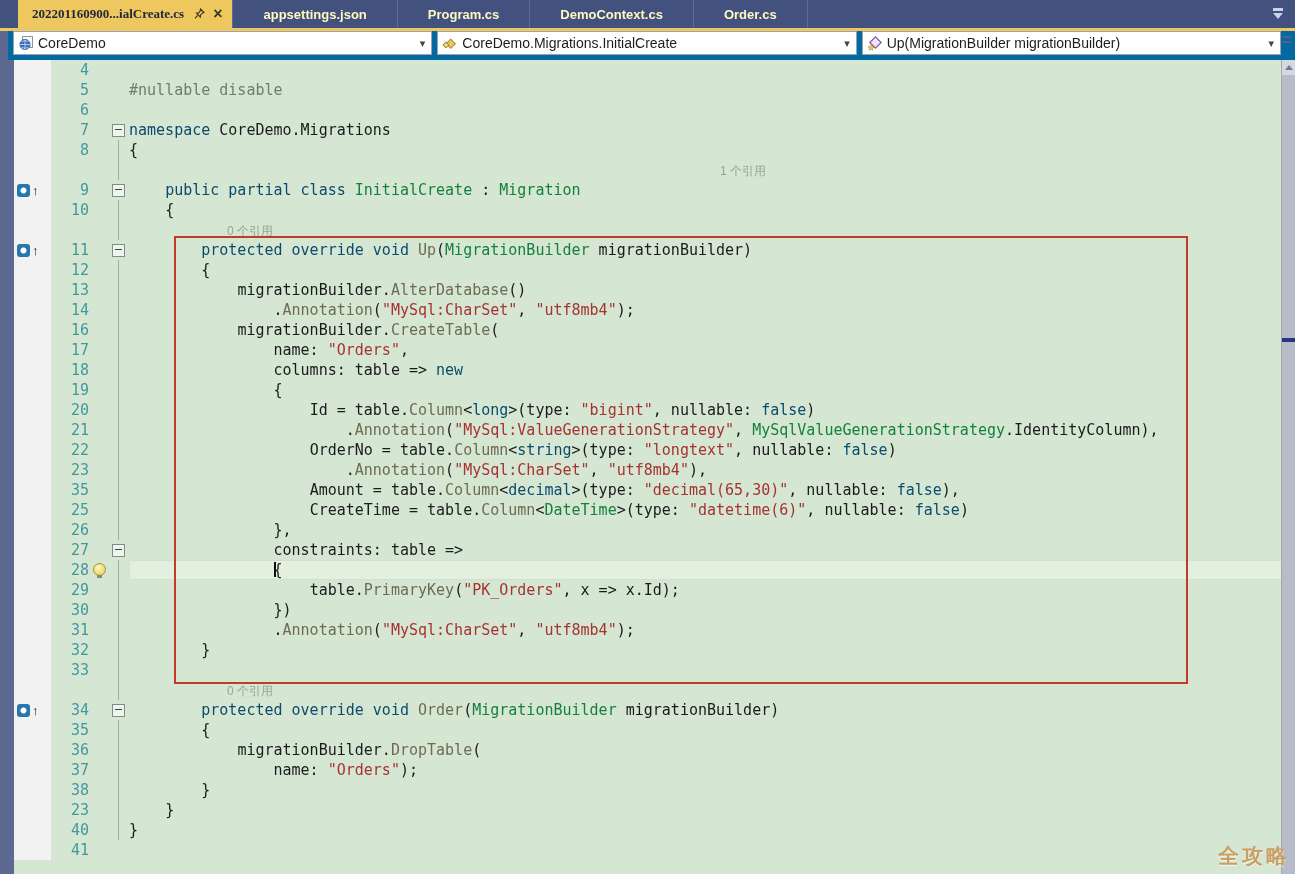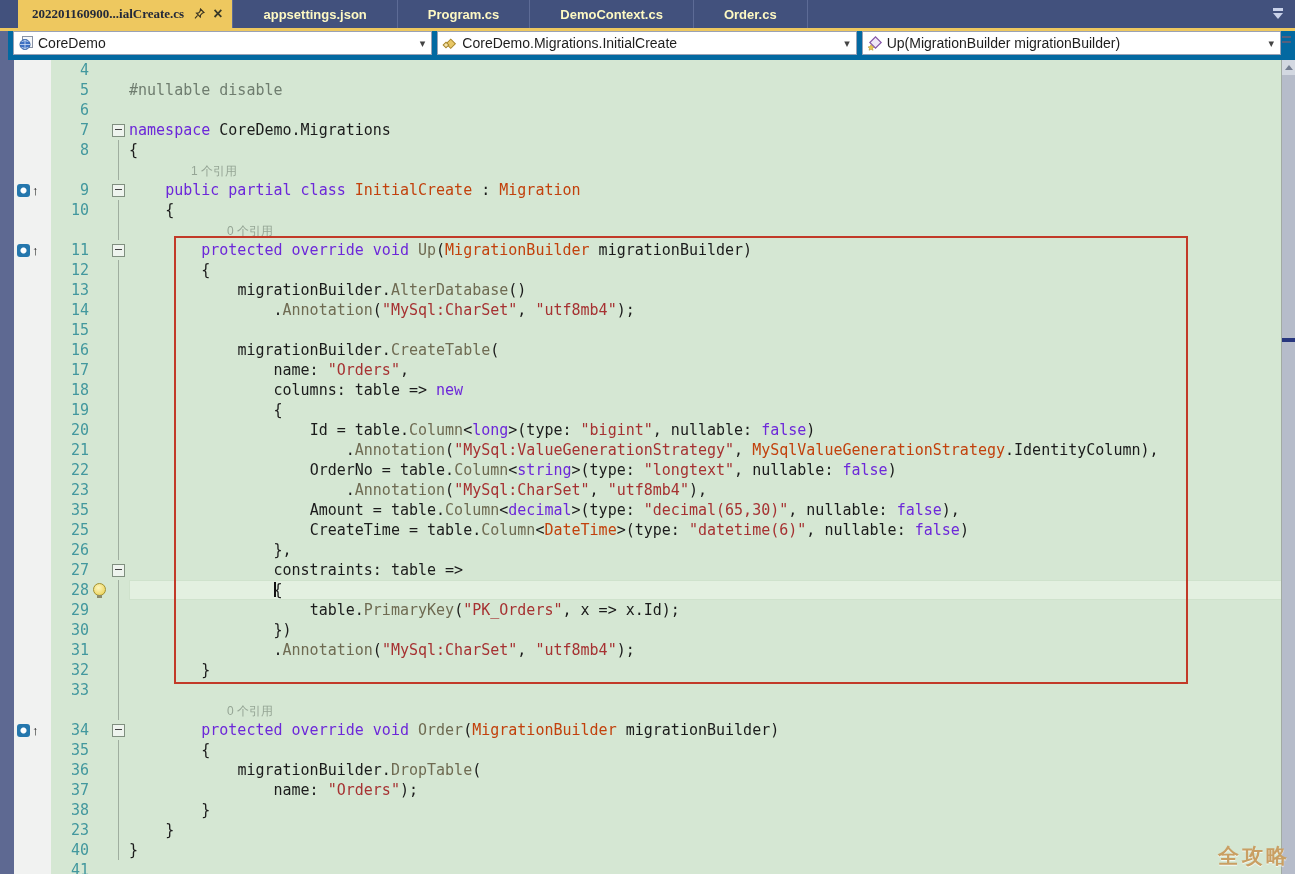--- a/index.html
+++ b/index.html
@@ -54,22 +54,22 @@
   .foldz{width:22px;display:flex;justify-content:center;}
   .foldline{width:1px;height:100%;background:#9fae9f;}
   .foldbox{width:11px;height:11px;margin-top:4px;border:1px solid #7f8f7f;background:#eef4ee;position:relative;}
   .foldbox::after{content:"";position:absolute;left:2px;right:2px;top:4px;height:1px;background:#444;}
   .codec{flex:1 1 auto;overflow:hidden;}
   .codetext{display:block;white-space:pre;font:15px "DejaVu Sans Mono",monospace;line-height:20px;}
   .cur .codec{background:#e3f0e0;box-shadow:inset 0 0 0 1px #cfe2cc;}
   .caret{display:inline-block;width:2px;height:15px;background:#111;vertical-align:-2px;margin-right:-2px;}
 
   .tk-p{color:#1b1b1b}
-  .tk-k{color:#6d28d9}
-  .tk-t{color:#c2410c}
+  .tk-k{color:#0c4a6e}
+  .tk-t{color:#15803d}
   .tk-m{color:#6f6b52}
   .tk-s{color:#a63232}
   .tk-d{color:#6f7d6f}
   .tk-g{color:#95a595;font:12px "Liberation Sans",sans-serif;}
 
   .red-box{position:absolute;left:174px;top:176px;width:1010px;height:444px;
            border:2px solid #c23a28;pointer-events:none;z-index:3;}
 
   
   .scrollbar{position:absolute;right:0;top:0;bottom:0;width:13px;background:#c6ccd8;
@@ -204,21 +204,21 @@
           </span>
         </div>
         <div class="row">
           <span class="cell glyph"></span>
           <span class="cell lnum"></span>
           <span class="cell bulbz"></span>
           <span class="cell foldz">
             <span class="foldline"></span>
           </span>
           <span class="cell codec">
-            <span class="codetext" style="padding-left: 62px;"><span class="tk-g">1 个引用</span></span>
+            <span class="codetext" style="padding-left: 62px; text-align: center;"><span class="tk-g">1 个引用</span></span>
           </span>
         </div>
         <div class="row">
           <span class="cell glyph">
             <span class="navdot"></span>
             <span class="uparrow">↑</span>
           </span>
           <span class="cell lnum">9</span>
           <span class="cell bulbz"></span>
           <span class="cell foldz">
@@ -288,31 +288,20 @@
         </div>
         <div class="row">
           <span class="cell glyph"></span>
           <span class="cell lnum">14</span>
           <span class="cell bulbz"></span>
           <span class="cell foldz">
             <span class="foldline"></span>
           </span>
           <span class="cell codec">
             <span class="codetext"><span>                </span><span class="tk-p">.</span><span class="tk-m">Annotation</span><span class="tk-p">(</span><span class="tk-s">"MySql:CharSet"</span><span class="tk-p">, </span><span class="tk-s">"utf8mb4"</span><span class="tk-p">);</span></span>
-          </span>
-        </div>
-        <div class="row">
-          <span class="cell glyph"></span>
-          <span class="cell lnum">15</span>
-          <span class="cell bulbz"></span>
-          <span class="cell foldz">
-            <span class="foldline"></span>
-          </span>
-          <span class="cell codec">
-            <span class="codetext"><span></span></span>
           </span>
         </div>
         <div class="row">
           <span class="cell glyph"></span>
           <span class="cell lnum">16</span>
           <span class="cell bulbz"></span>
           <span class="cell foldz">
             <span class="foldline"></span>
           </span>
           <span class="cell codec">

